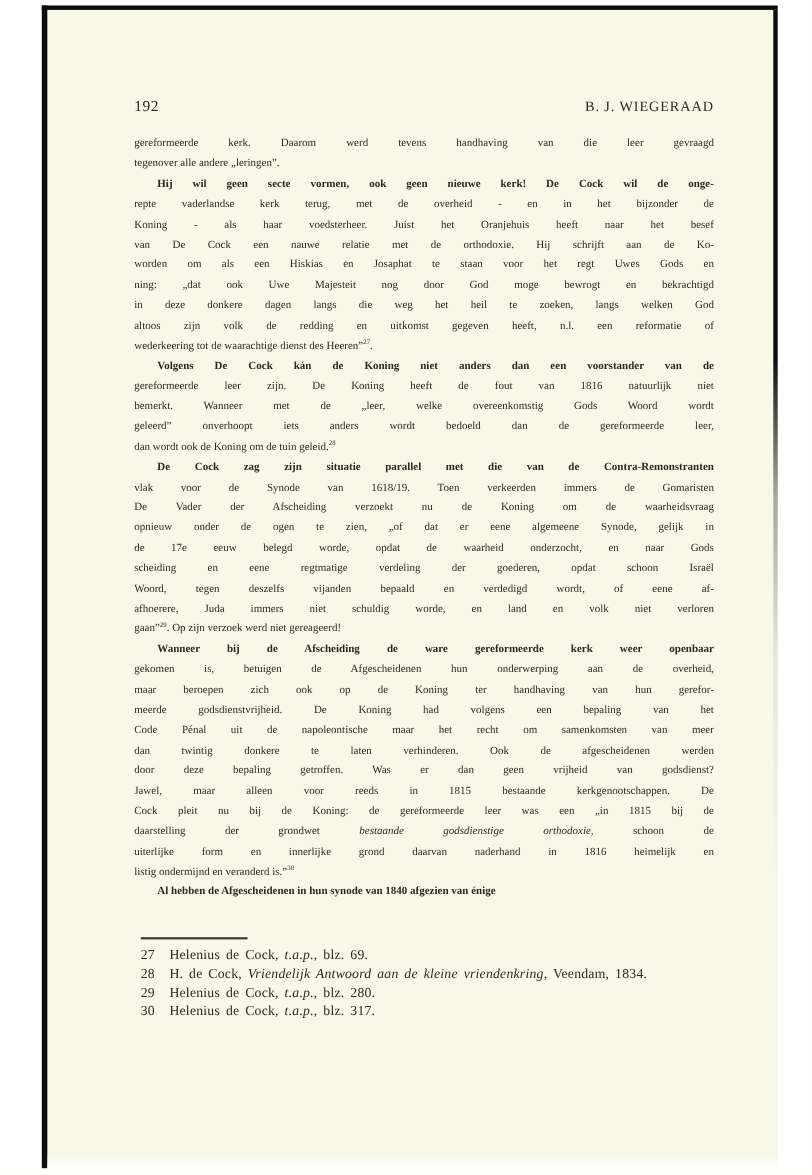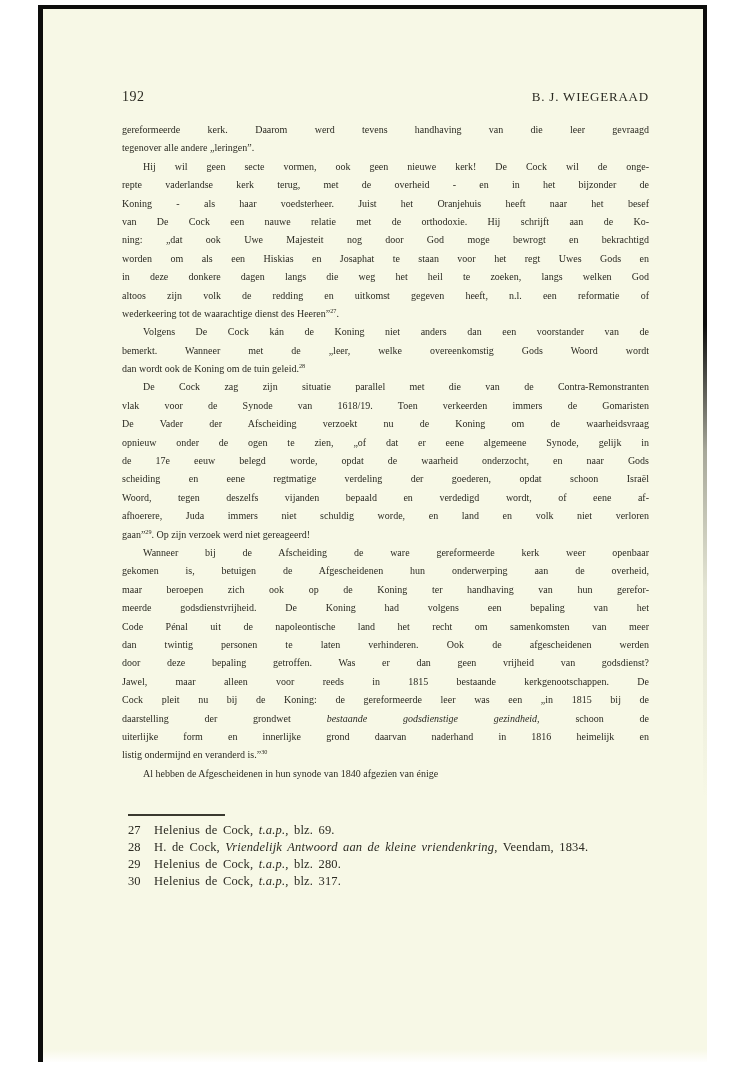--- a/index.html
+++ b/index.html
@@ -39,21 +39,21 @@
   }
   .pageno { font-size: 14px; letter-spacing: 0.5px; }
   .runhead { font-size: 13px; letter-spacing: 0.8px; }
   .bodytext { margin-top: 16px; }
   .line {
     font-size: 10px; height: 18.4px; line-height: 18.4px;
     text-align: justify; text-align-last: justify;
     white-space: normal; overflow: visible;
   }
   .line.last { text-align-last: auto; }
-  .line.indent { text-indent: 21px; }
+  .line.indent { text-indent: 21px; font-weight: bold; }
   .line sup, .fn-text sup { font-size: 0.62em; line-height: 0; vertical-align: super; }
   .footnotes { margin-top: 31px; }
   .fn-rule {
     width: 97px; height: 2px; background: #3a392f;
     margin-left: 6px; margin-bottom: 6px;
   }
   .fn-row { display: flex; font-size: 12.5px; line-height: 17px; }
   .fn-num { width: 26px; flex: 0 0 26px; margin-left: 6px; }
   .fn-text { flex: 1; letter-spacing: 0.2px; word-spacing: 2px; }
 </style>
@@ -66,47 +66,49 @@
     <span class="runhead">B. J. WIEGERAAD</span>
   </div>
 
   <div class="bodytext">
       <div class="line">gereformeerde kerk. Daarom werd tevens handhaving van die leer gevraagd</div>
       <div class="line last">tegenover alle andere „leringen”.</div>
       <div class="line indent">Hij wil geen secte vormen, ook geen nieuwe kerk! De Cock wil de onge-</div>
       <div class="line">repte vaderlandse kerk terug, met de overheid - en in het bijzonder de</div>
       <div class="line">Koning - als haar voedsterheer. Juist het Oranjehuis heeft naar het besef</div>
       <div class="line">van De Cock een nauwe relatie met de orthodoxie. Hij schrijft aan de Ko-</div>
+      <div class="line">worden om als een Hiskias en Josaphat te staan voor het regt Uwes Gods en</div>
       <div class="line">ning: „dat ook Uwe Majesteit nog door God moge bewrogt en bekrachtigd</div>
-      <div class="line">worden om als een Hiskias en Josaphat te staan voor het regt Uwes Gods en</div>
       <div class="line">in deze donkere dagen langs die weg het heil te zoeken, langs welken God</div>
       <div class="line">altoos zijn volk de redding en uitkomst gegeven heeft, n.l. een reformatie of</div>
       <div class="line last">wederkeering tot de waarachtige dienst des Heeren”<sup>27</sup>.</div>
       <div class="line indent">Volgens De Cock kán de Koning niet anders dan een voorstander van de</div>
+      <div class="line">gereformeerde leer zijn. De Koning heeft de fout van 1816 natuurlijk niet</div>
       <div class="line">bemerkt. Wanneer met de „leer, welke overeenkomstig Gods Woord wordt</div>
+      <div class="line">geleerd” onverhoopt iets anders wordt bedoeld dan de gereformeerde leer,</div>
       <div class="line last">dan wordt ook de Koning om de tuin geleid.<sup>28</sup></div>
       <div class="line indent">De Cock zag zijn situatie parallel met die van de Contra-Remonstranten</div>
       <div class="line">vlak voor de Synode van 1618/19. Toen verkeerden immers de Gomaristen</div>
       <div class="line">De Vader der Afscheiding verzoekt nu de Koning om de waarheidsvraag</div>
       <div class="line">opnieuw onder de ogen te zien, „of dat er eene algemeene Synode, gelijk in</div>
       <div class="line">de 17e eeuw belegd worde, opdat de waarheid onderzocht, en naar Gods</div>
       <div class="line">scheiding en eene regtmatige verdeling der goederen, opdat schoon Israël</div>
       <div class="line">Woord, tegen deszelfs vijanden bepaald en verdedigd wordt, of eene af-</div>
       <div class="line">afhoerere, Juda immers niet schuldig worde, en land en volk niet verloren</div>
       <div class="line last">gaan”<sup>29</sup>. Op zijn verzoek werd niet gereageerd!</div>
       <div class="line indent">Wanneer bij de Afscheiding de ware gereformeerde kerk weer openbaar</div>
       <div class="line">gekomen is, betuigen de Afgescheidenen hun onderwerping aan de overheid,</div>
       <div class="line">maar beroepen zich ook op de Koning ter handhaving van hun gerefor-</div>
       <div class="line">meerde godsdienstvrijheid. De Koning had volgens een bepaling van het</div>
-      <div class="line">Code Pénal uit de napoleontische land het recht om samenkomsten van meer</div>
-      <div class="line">dan twintig personen te laten verhinderen. Ook de afgescheidenen werden</div>
+      <div class="line">Code Pénal uit de napoleontische maar het recht om samenkomsten van meer</div>
+      <div class="line">dan twintig donkere te laten verhinderen. Ook de afgescheidenen werden</div>
       <div class="line">door deze bepaling getroffen. Was er dan geen vrijheid van godsdienst?</div>
       <div class="line">Jawel, maar alleen voor reeds in 1815 bestaande kerkgenootschappen. De</div>
       <div class="line">Cock pleit nu bij de Koning: de gereformeerde leer was een „in 1815 bij de</div>
-      <div class="line">daarstelling der grondwet <em>bestaande godsdienstige gezindheid</em>, schoon de</div>
+      <div class="line">daarstelling der grondwet <em>bestaande godsdienstige orthodoxie</em>, schoon de</div>
       <div class="line">uiterlijke form en innerlijke grond daarvan naderhand in 1816 heimelijk en</div>
       <div class="line last">listig ondermijnd en veranderd is.”<sup>30</sup></div>
       <div class="line last indent">Al hebben de Afgescheidenen in hun synode van 1840 afgezien van énige</div>
     </div>
 
   <div class="footnotes">
     <div class="fn-rule"></div>
     <div>
         <div class="fn-row">
           <span class="fn-num">27</span>

